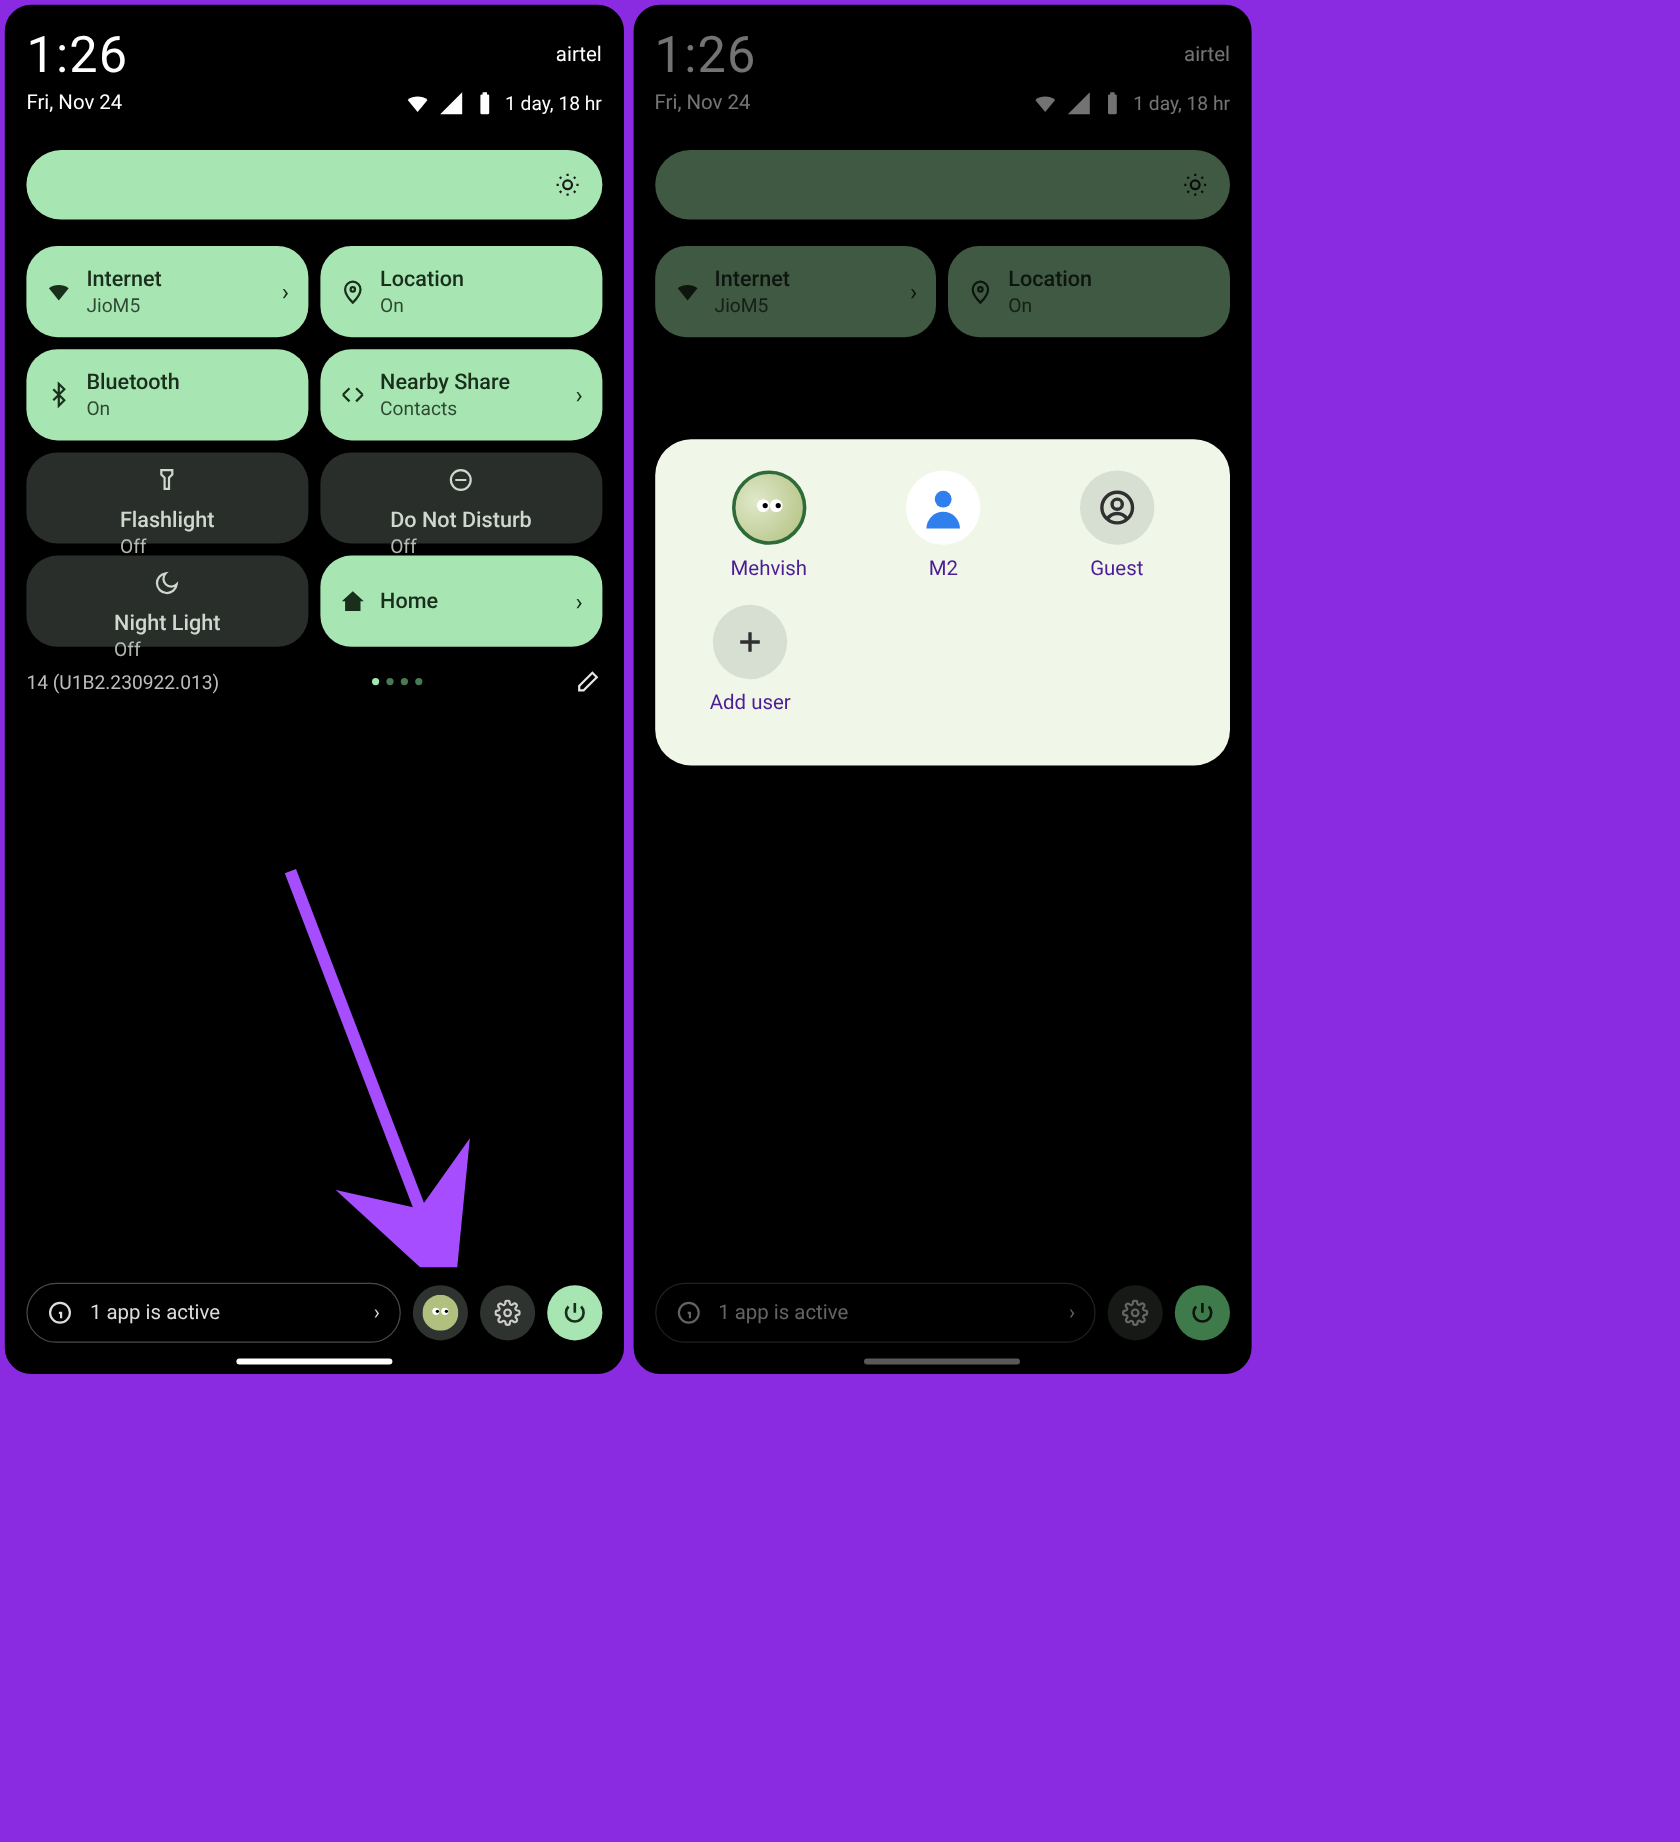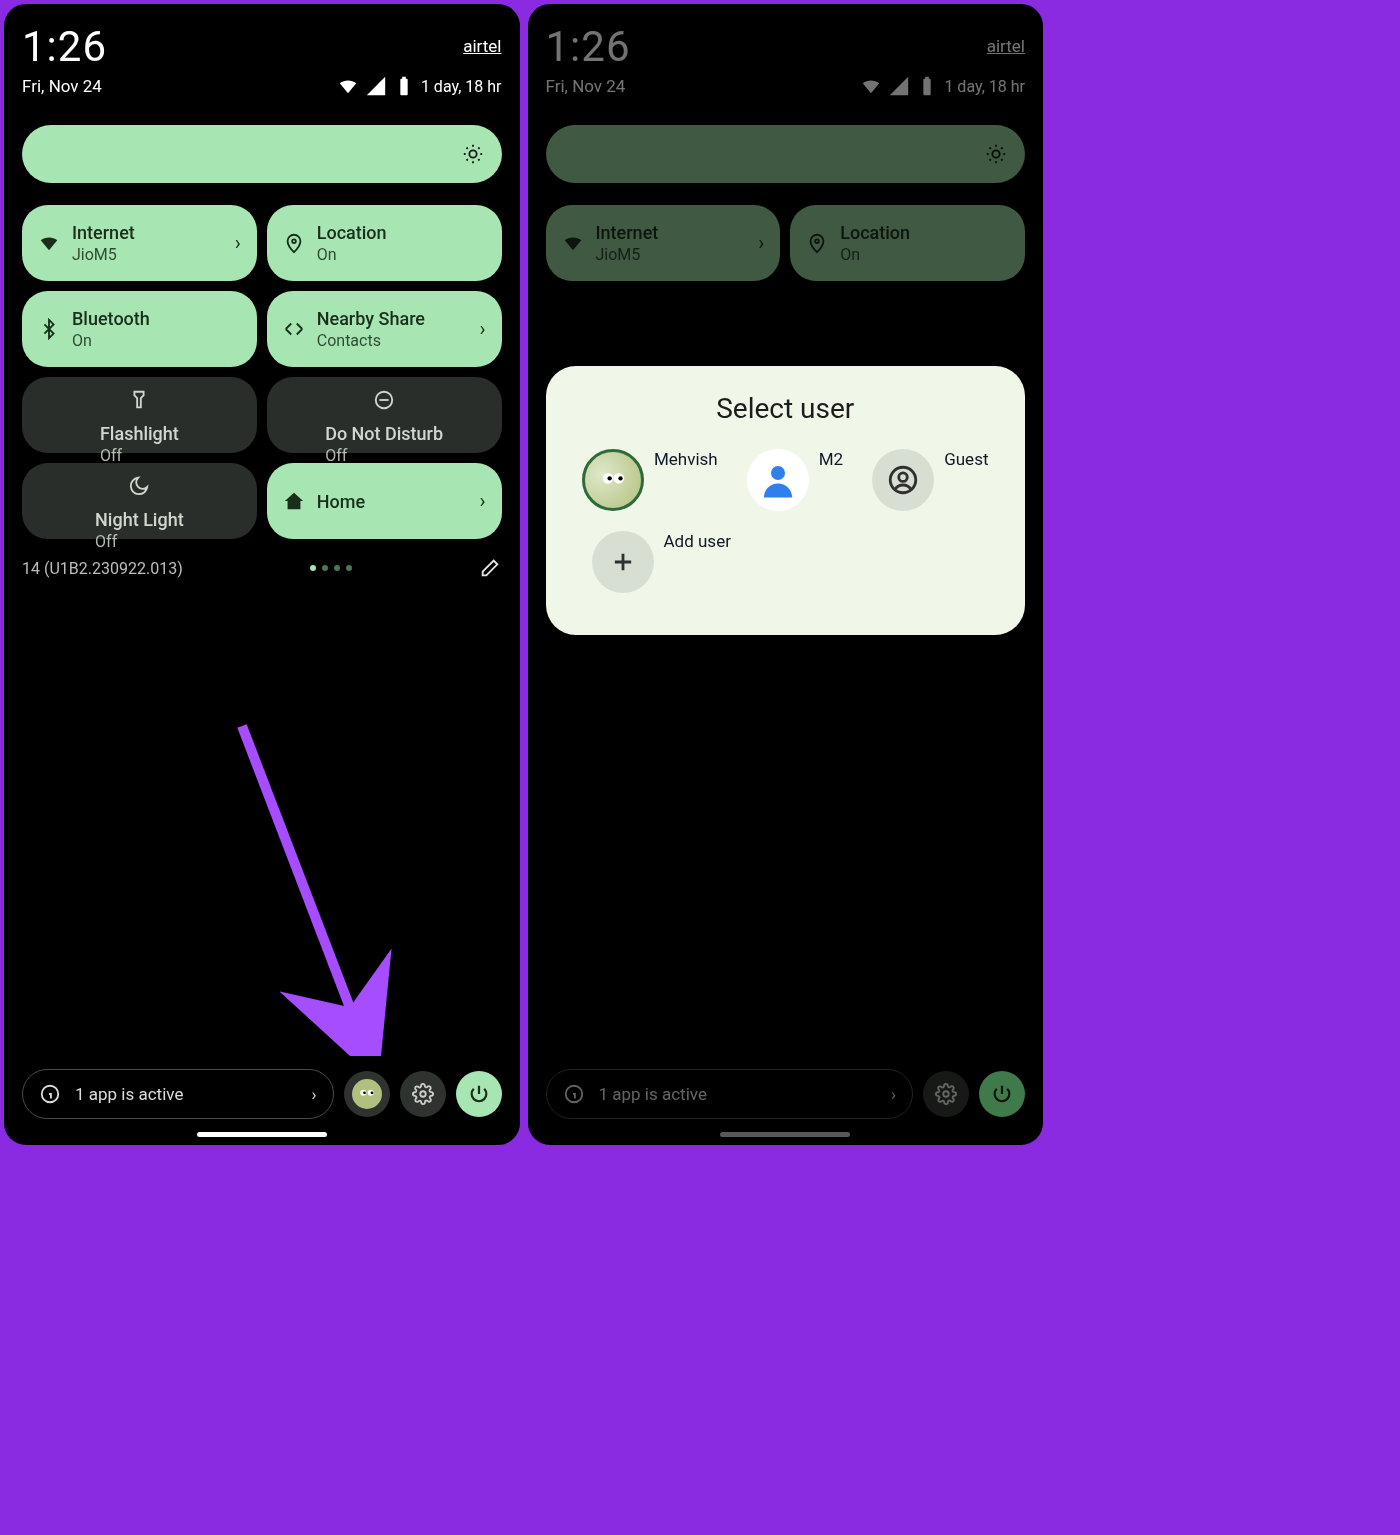--- a/index.html
+++ b/index.html
@@ -23,21 +23,21 @@
     flex-direction: column;
     padding: 18px;
   }
   .status-row1 {
     display: flex;
     justify-content: space-between;
     align-items: flex-start;
     color: #fff;
   }
   .status-row1 .time { font-size: 42px; font-weight: 400; letter-spacing: 1px; }
-  .status-row1 .carrier { font-size: 17px; margin-top: 14px; text-decoration: underline; }
+  .status-row1 .carrier { font-size: 17px; margin-top: 14px; }
   .status-row2 {
     display: flex;
     justify-content: space-between;
     align-items: center;
     color: #fff;
     margin-top: 4px;
   }
   .status-row2 .date { font-size: 17px; }
   .status-row2 .right { display: flex; align-items: center; gap: 6px; font-size: 16px; }
   .dimmed .status-row1, .dimmed .status-row2 { opacity: 0.45; }
@@ -159,23 +159,25 @@
     color: #1c1c1c;
     margin-bottom: 24px;
   }
   .users-row {
     display: flex;
     justify-content: space-around;
     margin-bottom: 20px;
   }
   .user {
     display: flex;
+    flex-direction: column;
+    align-items: center;
     gap: 10px;
     font-size: 17px;
-    color: #0f172a;
+    color: #4c1d95;
   }
   .uicon {
     width: 62px; height: 62px; border-radius: 50%;
     background: #d7dfd2;
     display: flex; align-items: center; justify-content: center;
     font-size: 30px; color: #303030;
   }
   .uicon.mehvish {
     border: 3px solid #2f6b38;
     background: radial-gradient(circle at 30% 40%, #dfe8c9, #b1c07e);
@@ -481,21 +483,20 @@
     <div class="foot-btn power">
       <svg viewBox="0 0 24 24" width="22" height="22" fill="none" stroke="currentColor" stroke-width="2.4">
           <path d="M12 3v9M6.3 6.3a8 8 0 1011.4 0"></path>
         </svg>
     </div>
   </div>
 
   <div class="navbar"></div>
 
   <div class="sheet">
-    <h2>Select user</h2>
     <div class="users-row">
       <div class="user">
         <div class="uicon mehvish">
           <svg viewBox="0 0 24 24" width="40" height="40">
               <circle cx="9" cy="11" r="3.2" fill="#fff"></circle>
               <circle cx="15.5" cy="11" r="3.2" fill="#fff"></circle>
               <circle cx="10" cy="11" r="1.3" fill="#000"></circle>
               <circle cx="16.5" cy="11" r="1.3" fill="#000"></circle>
             </svg>
         </div>

